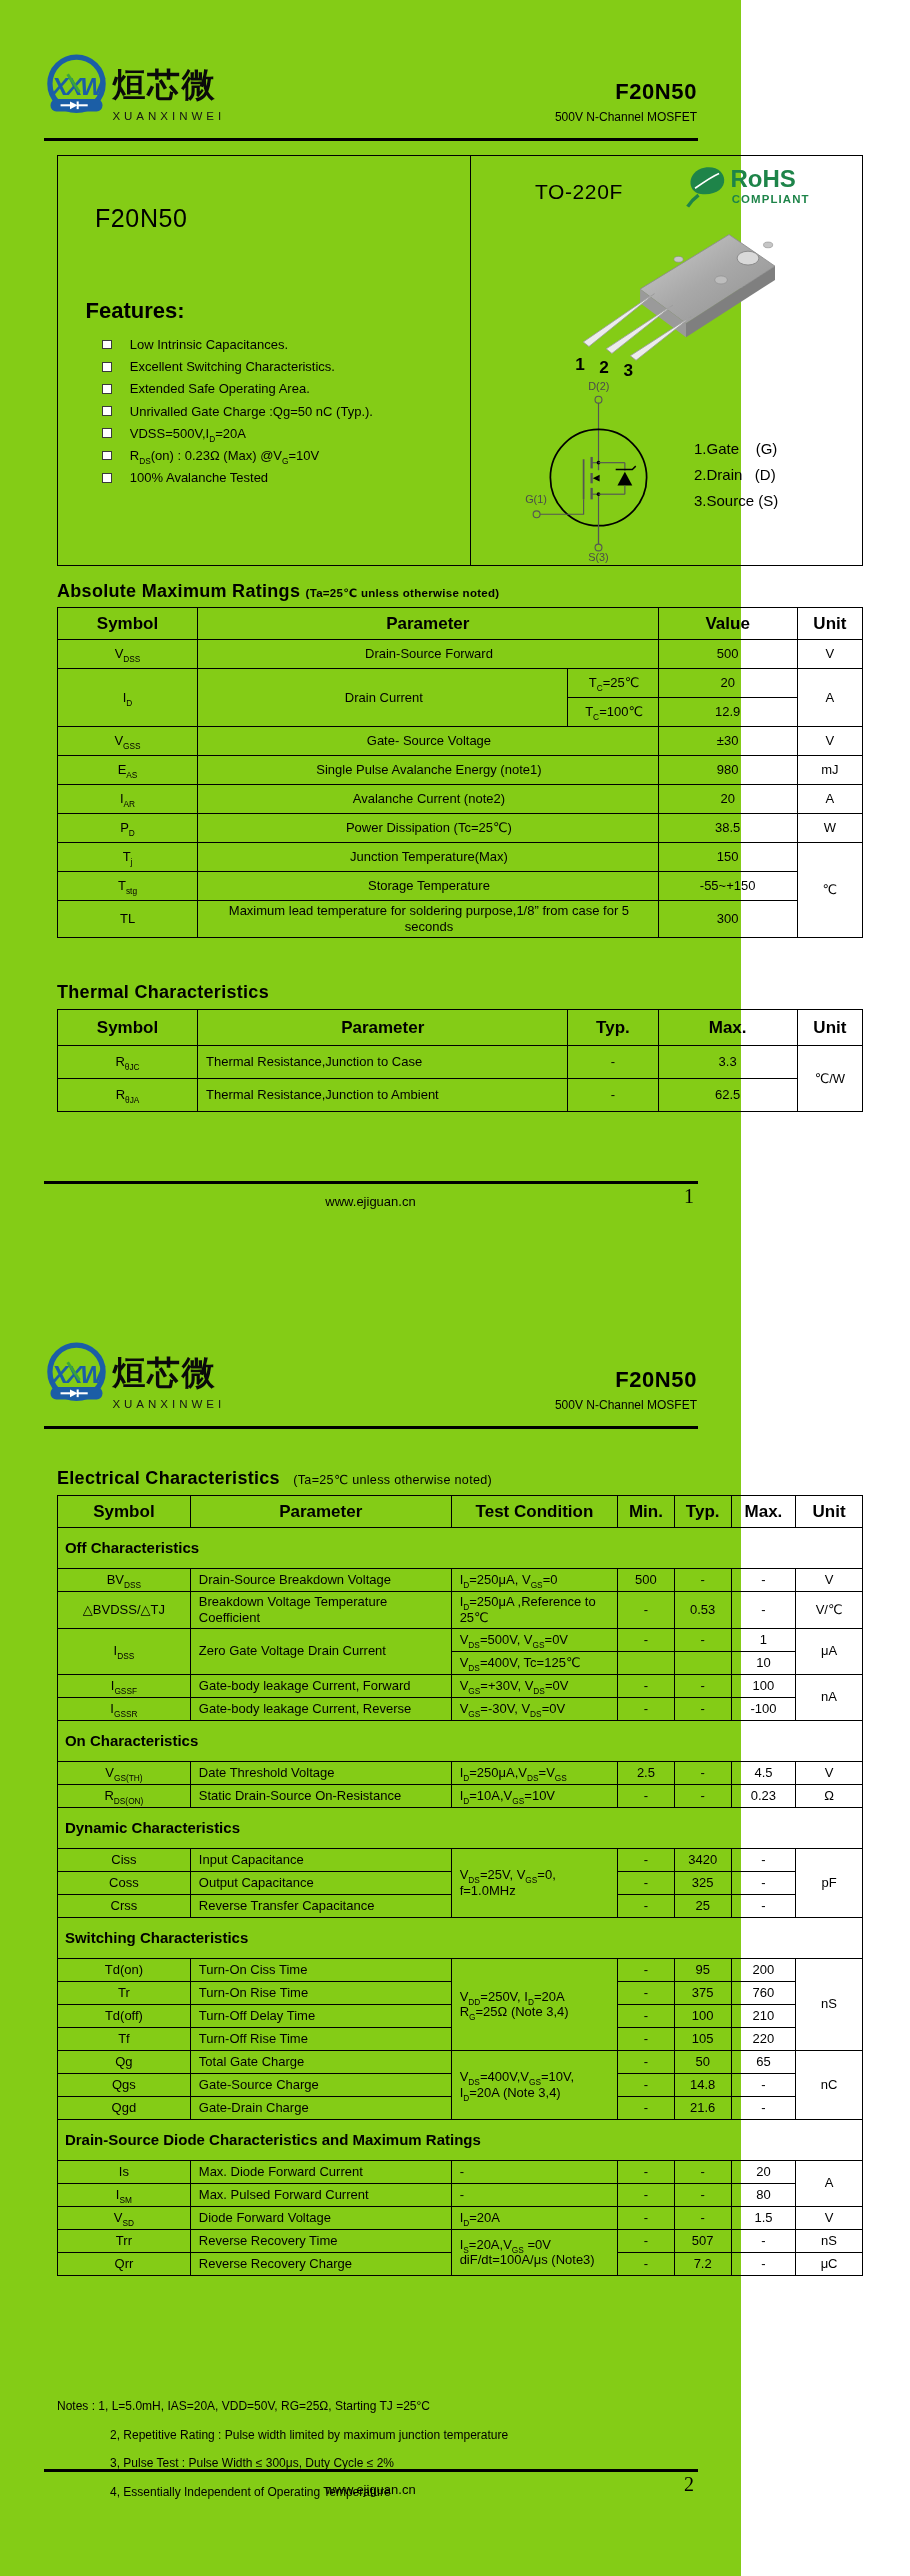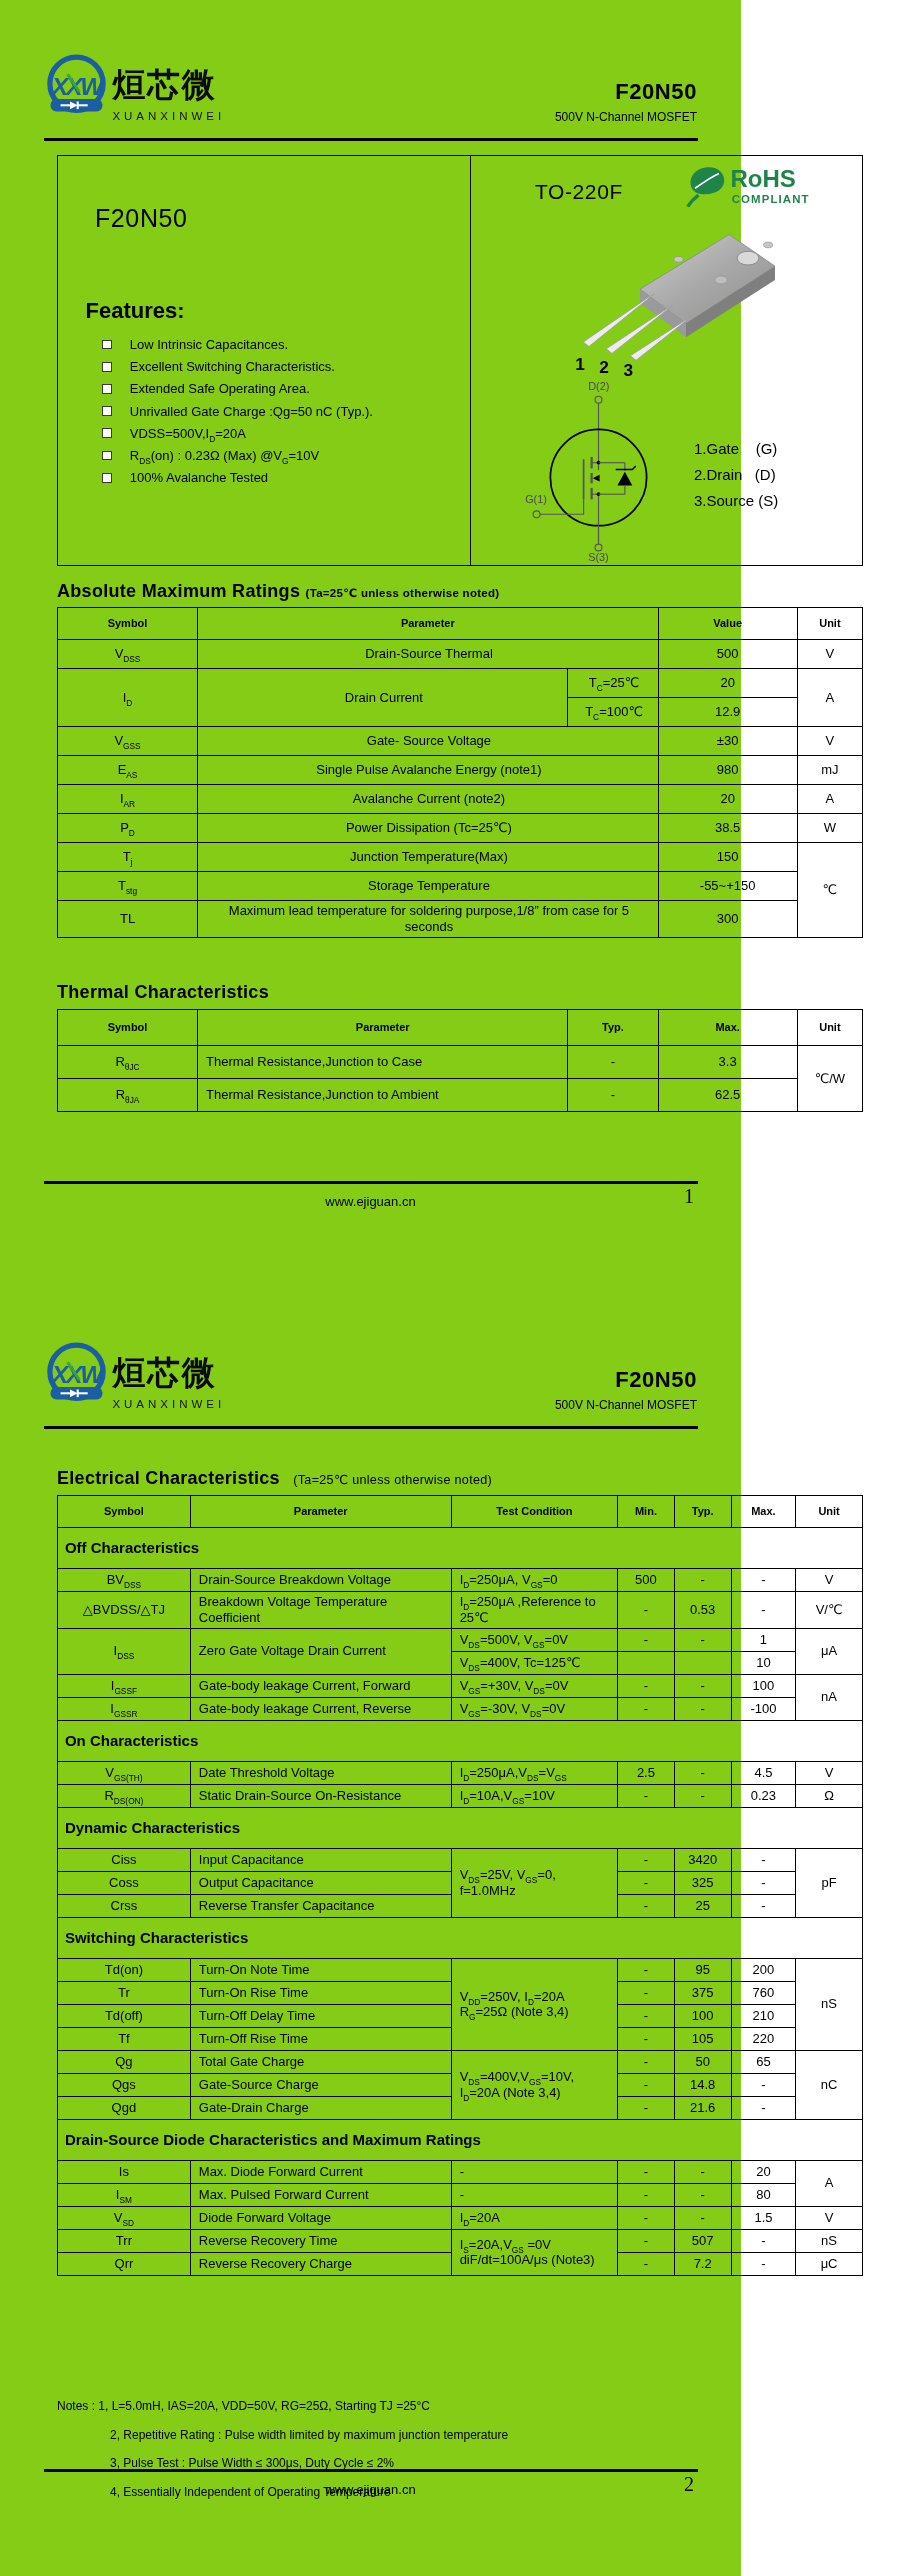--- a/index.html
+++ b/index.html
@@ -42,21 +42,21 @@
   .sec-title { position:absolute; left:57px; font-weight:bold; font-size:18px; letter-spacing:0.3px; }
   .sec-title .note { font-size:11.5px; font-weight:bold; }
   .sec-title .note2 { font-size:12.6px; font-weight:normal; margin-left:8px; }
 
   
   .tbl-wrap { position:absolute; left:57px; width:806px; }
   table { border-collapse:collapse; width:100%; table-layout:fixed; font-size:13px; }
   table { border:1.7px solid #000; }
   th, td { border:1.1px solid #000; border-top-width:1.7px; border-bottom-width:1.7px;
            padding:2.3px 5.7px; vertical-align:middle; line-height:15.5px; overflow:hidden; }
-  th { font-size:11px; font-weight:bold; height:32px; text-align:center; }
+  th { font-size:17px; font-weight:bold; height:32px; text-align:center; }
   td.c { text-align:center; }
   td.l { text-align:left; padding-left:8px; }
   tr.section td { font-weight:bold; font-size:15px; height:41px; text-align:left; padding-left:6.9px; }
   sub { font-size:64%; line-height:0; }
   .t-abs td { height:29px;text-align:center; }
   .t-th th { height:36px; }
   .t-th td { height:33px; }
   .t-ec td { height:23px; }
 
   
@@ -206,21 +206,21 @@
             <tr>
               <th>Symbol</th>
               <th colspan="2">Parameter</th>
               <th>Value</th>
               <th>Unit</th>
             </tr>
           </thead>
           <tbody>
             <tr>
               <td class="c">V<sub>DSS</sub></td>
-              <td colspan="2" class="l">Drain-Source Thermal</td>
+              <td colspan="2" class="l">Drain-Source Forward</td>
               <td class="c">500</td>
               <td class="c">V</td>
             </tr>
             <tr>
               <td rowspan="2" class="c">I<sub>D</sub></td>
               <td rowspan="2" class="l">Drain Current</td>
               <td class="l">T<sub>C</sub>=25℃</td>
               <td class="c">20</td>
               <td rowspan="2" class="c">A</td>
             </tr>
@@ -467,21 +467,21 @@
               <td class="l">Reverse Transfer Capacitance</td>
               <td class="c">-</td>
               <td class="c">25</td>
               <td class="c">-</td>
             </tr>
             <tr class="section">
               <td colspan="7">Switching Characteristics</td>
             </tr>
             <tr>
               <td class="c">Td(on)</td>
-              <td class="l">Turn-On Note Time</td>
+              <td class="l">Turn-On Ciss Time</td>
               <td rowspan="4" class="l">V<sub>DD</sub>=250V,  I<sub>D</sub>=20A R<sub>G</sub>=25Ω (Note 3,4)</td>
               <td class="c">-</td>
               <td class="c">95</td>
               <td class="c">200</td>
               <td rowspan="4" class="c">nS</td>
             </tr>
             <tr>
               <td class="c">Tr</td>
               <td class="l">Turn-On Rise Time</td>
               <td class="c">-</td>

